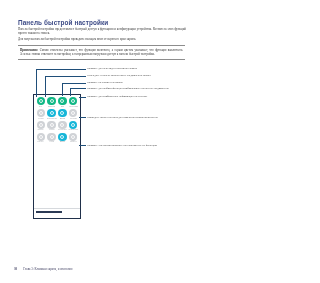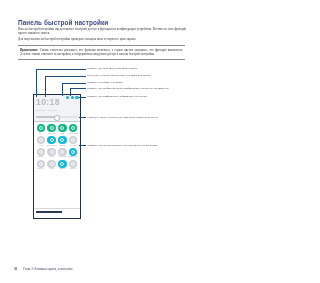--- a/index.html
+++ b/index.html
@@ -166,33 +166,20 @@
 
   <div class="para p1">Панель быстрой настройки предоставляет быстрый доступ к функциям и конфигурации устройства. Коснитесь этих функций просто нажав на значок.</div>
   <div class="para p2">Для запуска панели быстрой настройки проведите пальцем вниз от верхнего края экрана.</div>
 
   <div class="note">
     <div class="note-body"><span class="note-lbl">Примечание:</span> <span>Синим отмечены указывает, что функция включена, а серым цветом указывает, что функция выключена. Зеленые значки отвечают за настройки, к непрерывным нагрузкам доступ к панели быстрой настройки.</span></div>
   </div>
 
   <div class="phone">
 
-    <div class="ph-top">
-      <div class="ph-clock">10:18</div>
-      <div class="ph-date">Пятница, 12 июня</div>
-      <div class="ph-status">
-        <span class="st-ic"></span>
-        <span class="st-ic alt"></span>
-        <span class="st-ic"></span>
-      </div>
-      <div class="ph-slider">
-        <div class="fill"></div>
-        <div class="knob"></div>
-      </div>
-    </div>
 
     <div class="ph-grid" id="tile-grid">
         <div class="tile on-green">
           <div class="circ"></div>
           <div class="cap">Wi-Fi</div>
         </div>
         <div class="tile on-green">
           <div class="circ"></div>
           <div class="cap">Bluetooth</div>
         </div>

